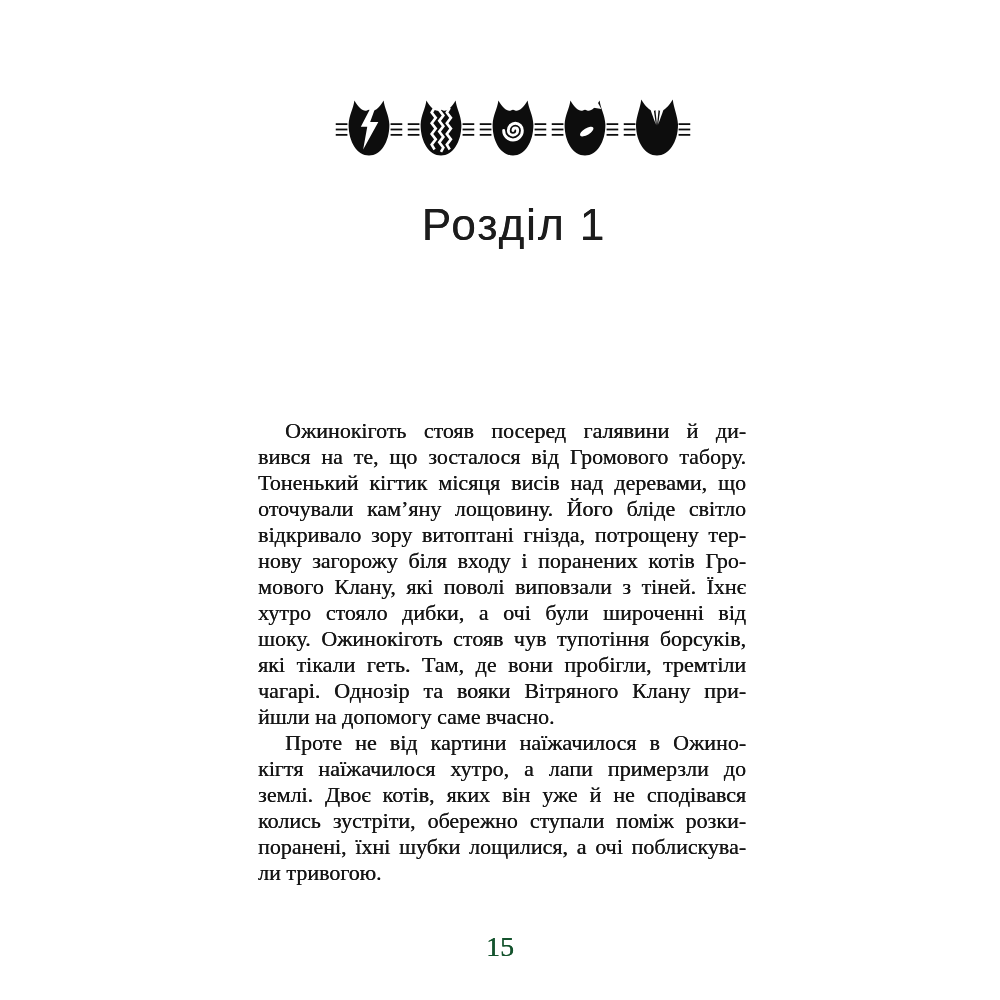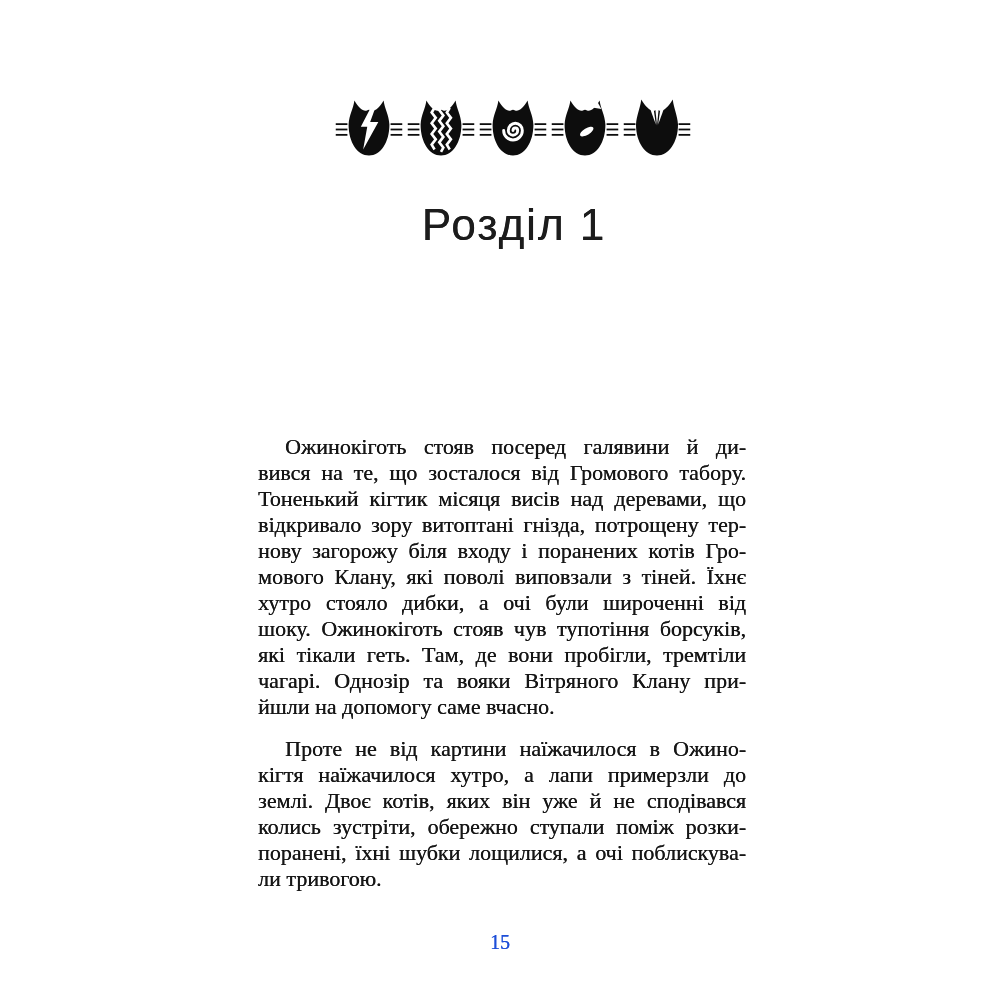--- a/index.html
+++ b/index.html
@@ -38,30 +38,30 @@
     font-size:22px;
     line-height:26px;
     color:#161616;
     text-shadow:0.3px 0 0 currentColor;
   }
   .line {
     text-align:justify;
     text-align-last:justify;
     text-justify:inter-word;
   }
-  .line.pfirst { text-indent:27px;margin-top:16px; }
+  .line.pfirst { text-indent:27px; }
   .line.plast  { text-align-last:left; }
   .page-number {
     position:absolute;
     top:931px; left:0;
     width:100%;
     text-align:center;
     font-family:"Liberation Serif", serif;
-    font-size:20px;
-    color:#1d4ed8;
+    font-size:28px;
+    color:#14532d;
     text-shadow:0.3px 0 0 currentColor;
   }
 </style>
 </head>
 <body>
 
 <div class="page">
 
   <div class="icon-row">
 
@@ -140,20 +140,21 @@
     </svg>
   </div>
 
   <div class="chapter-title">Розділ 1</div>
 
   <div class="body-text">
       <div>
         <div class="line pfirst">Ожинокіготь стояв посеред галявини й ди-</div>
         <div class="line">вився на те, що зосталося від Громового табору.</div>
         <div class="line">Тоненький кігтик місяця висів над деревами, що</div>
+        <div class="line">оточували кам’яну лощовину. Його бліде світло</div>
         <div class="line">відкривало зору витоптані гнізда, потрощену тер-</div>
         <div class="line">нову загорожу біля входу і поранених котів Гро-</div>
         <div class="line">мового Клану, які поволі виповзали з тіней. Їхнє</div>
         <div class="line">хутро стояло дибки, а очі були широченні від</div>
         <div class="line">шоку. Ожинокіготь стояв чув тупотіння борсуків,</div>
         <div class="line">які тікали геть. Там, де вони пробігли, тремтіли</div>
         <div class="line">чагарі. Однозір та вояки Вітряного Клану при-</div>
         <div class="line plast">йшли на допомогу саме вчасно.</div>
       </div>
       <div>

